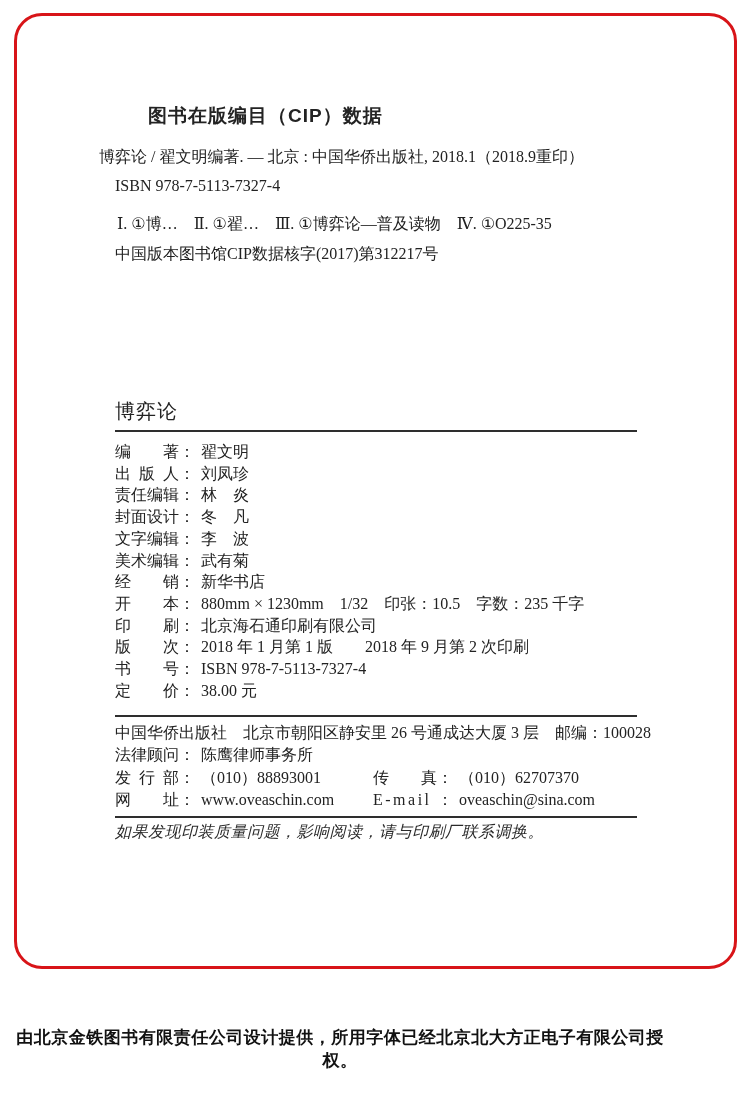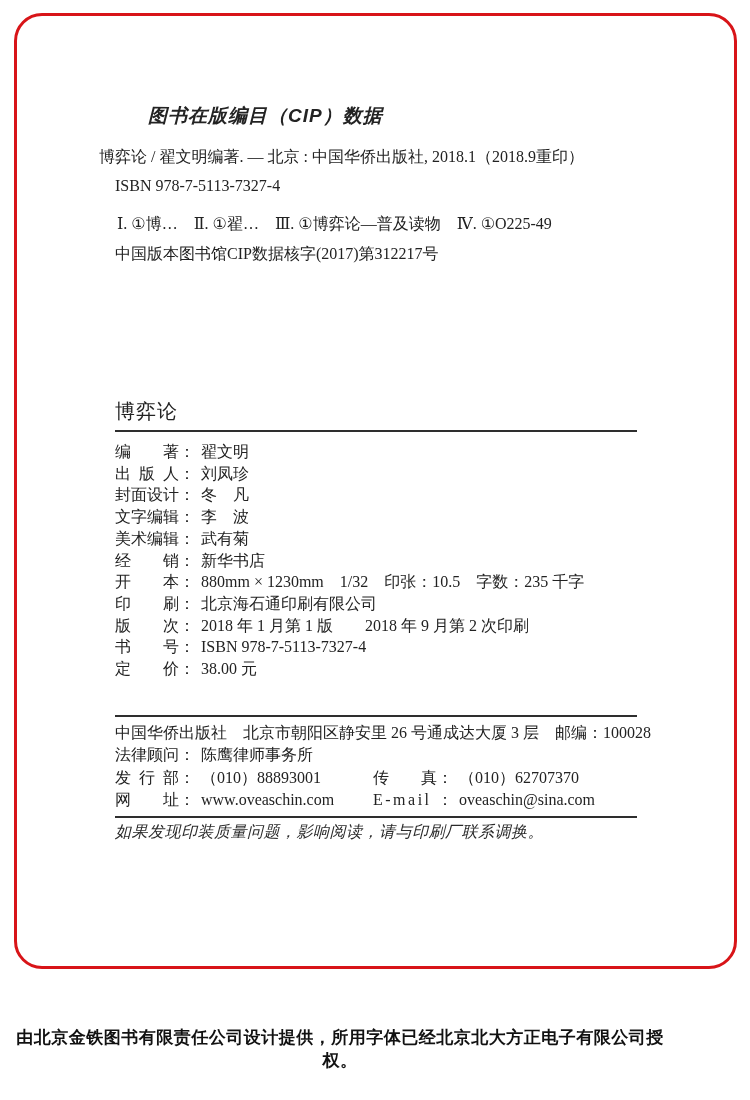--- a/index.html
+++ b/index.html
@@ -17,21 +17,21 @@
     width:723px;height:956px;
     box-sizing:border-box;
     border:3px solid #d81418;
     border-radius:28px;
     background:#fff;
   }
   .abs{position:absolute;}
   .cip-heading{
     left:148px;top:103px;
     font-family:"Liberation Sans","DejaVu Sans",sans-serif;
-    font-weight:bold;font-size:19px;letter-spacing:1px;color:#232323;font-style:italic;
+    font-weight:bold;font-size:19px;letter-spacing:1px;color:#232323;
   }
   .cip-line1{left:99px;top:147px;width:545px;font-size:16px;}
   .cip-line2{left:115px;top:177px;font-size:16px;}
   .class-line{left:117px;top:214px;width:540px;font-size:16px;}
   .cip-num{left:115px;top:244px;font-size:16px;}
   .book-title{
     left:115px;top:398px;
     font-family:"Liberation Sans","DejaVu Sans",sans-serif;
     font-weight:normal;font-size:20px;color:#232323;letter-spacing:1px;
   }
@@ -65,29 +65,30 @@
 <body>
 
 <div class="sheet">
 
   <div class="border-box"></div>
 
   <div class="abs cip-heading">图书在版编目（CIP）数据</div>
 
   <div class="abs cip-line1">博弈论 / 翟文明编著. — 北京 : 中国华侨出版社, 2018.1（2018.9重印）</div>
   <div class="abs cip-line2">ISBN 978-7-5113-7327-4</div>
-  <div class="abs class-line">Ⅰ. ①博…　Ⅱ. ①翟…　Ⅲ. ①博弈论—普及读物　Ⅳ. ①O225-49</div>
+  <div class="abs class-line">Ⅰ. ①博…　Ⅱ. ①翟…　Ⅲ. ①博弈论—普及读物　Ⅳ. ①O225-35</div>
   <div class="abs cip-num">中国版本图书馆CIP数据核字(2017)第312217号</div>
 
   <div class="abs book-title">博弈论</div>
   <div class="abs rule rule-1"></div>
 
   <div class="abs credits">
     <div class="row"><span class="lbl">编著</span><span class="colon">：</span><span>翟文明</span></div>
     <div class="row"><span class="lbl">出版人</span><span class="colon">：</span><span>刘凤珍</span></div>
+    <div class="row"><span class="lbl">责任编辑</span><span class="colon">：</span><span>林　炎</span></div>
     <div class="row"><span class="lbl">封面设计</span><span class="colon">：</span><span>冬　凡</span></div>
     <div class="row"><span class="lbl">文字编辑</span><span class="colon">：</span><span>李　波</span></div>
     <div class="row"><span class="lbl">美术编辑</span><span class="colon">：</span><span>武有菊</span></div>
     <div class="row"><span class="lbl">经销</span><span class="colon">：</span><span>新华书店</span></div>
     <div class="row"><span class="lbl">开本</span><span class="colon">：</span><span>880mm × 1230mm　1/32　印张：10.5　字数：235 千字</span></div>
     <div class="row"><span class="lbl">印刷</span><span class="colon">：</span><span>北京海石通印刷有限公司</span></div>
     <div class="row"><span class="lbl">版次</span><span class="colon">：</span><span>2018 年 1 月第 1 版　　2018 年 9 月第 2 次印刷</span></div>
     <div class="row"><span class="lbl">书号</span><span class="colon">：</span><span>ISBN 978-7-5113-7327-4</span></div>
     <div class="row"><span class="lbl">定价</span><span class="colon">：</span><span>38.00 元</span></div>
   </div>

